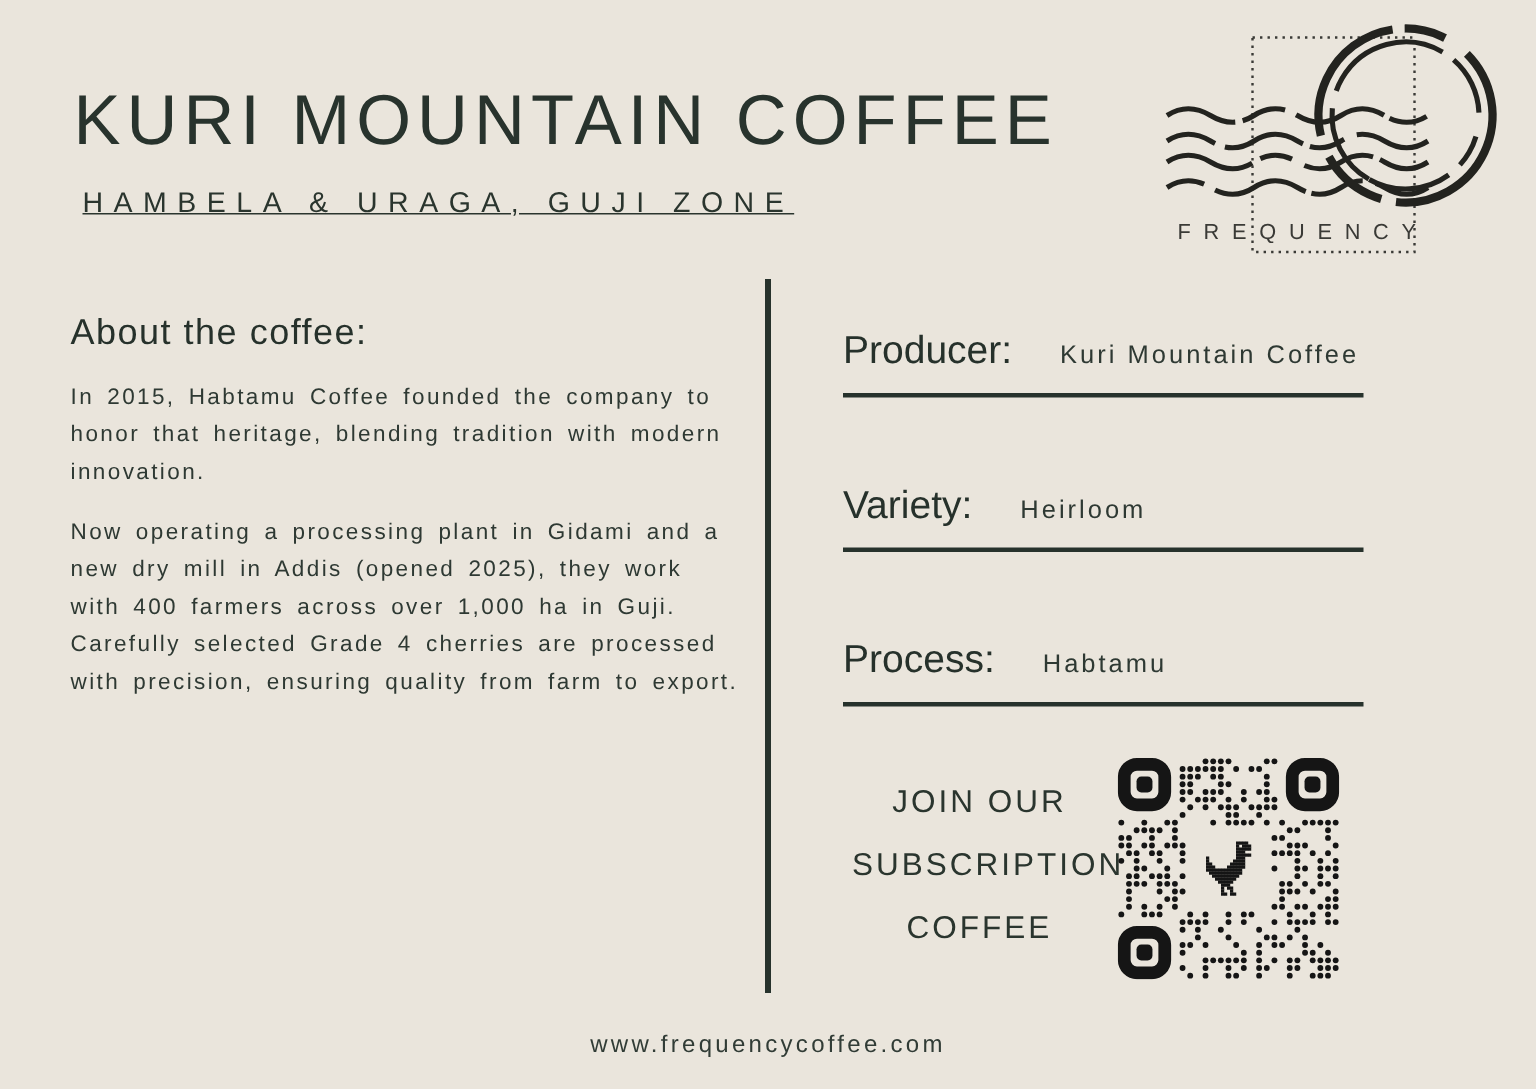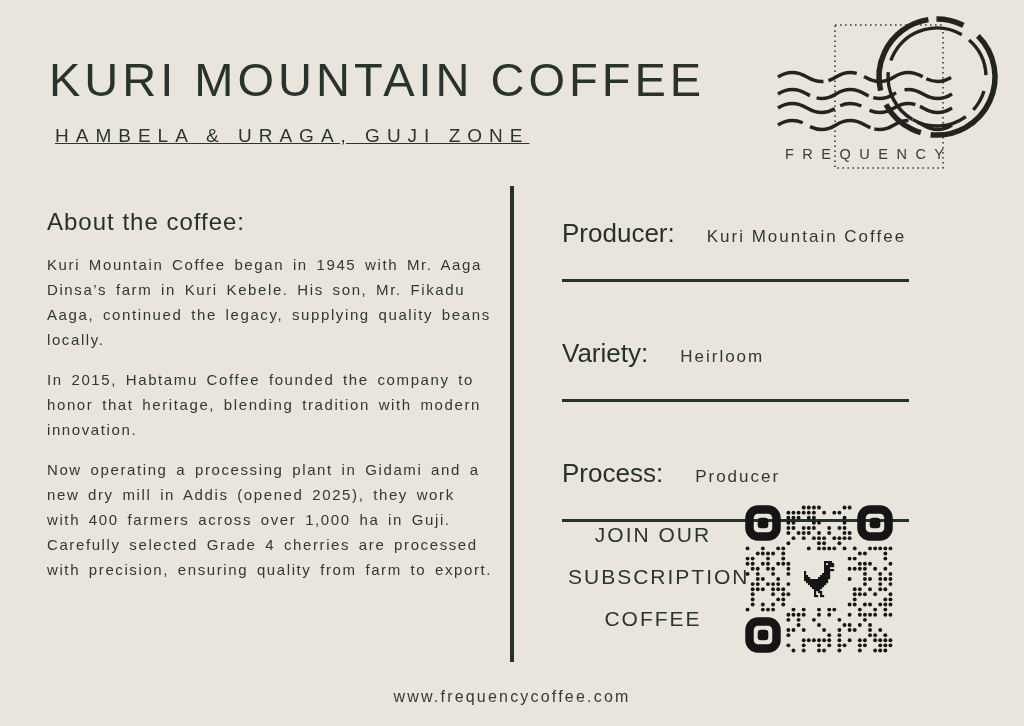--- a/index.html
+++ b/index.html
@@ -38,21 +38,21 @@
   
   .divider{
     position:absolute;left:510px;top:186px;width:4px;height:476px;
     background:#27322C;
   }
 
   
   .details{position:absolute;left:562px;top:218px;width:347px;}
   .field{
     display:flex;align-items:baseline;gap:32px;
-    padding-bottom:25px;border-bottom:3px solid #27322C;
+    padding-bottom:8px;border-bottom:3px solid #27322C;
     margin-bottom:56px;height:36px;
   }
   .field-label{font-size:26px;color:#26312B;white-space:nowrap;}
   .field-value{font-size:17px;letter-spacing:2px;color:#2E3933;white-space:nowrap;}
 
   
   .sub-text{
     position:absolute;left:568px;top:514px;width:170px;text-align:center;
   }
   .sub-line{
@@ -85,39 +85,38 @@
     </g>
     <g fill="none" stroke="#23231F">
       <circle cx="175" cy="71" r="58" stroke-width="5.5" stroke-dasharray="72 10 46 15 96 8 28 18" transform="rotate(25 175 71)"></circle>
       <circle cx="175" cy="71" r="49" stroke-width="3.4" stroke-dasharray="56 12 86 9 40 16 22 10" transform="rotate(120 175 71)"></circle>
     </g>
     <text x="23" y="153" font-size="14.5" letter-spacing="8.5" fill="#3A3A36" font-family="Liberation Sans, sans-serif">FREQUENCY</text>
   </svg>
 
   <div class="about">
     <h2 class="about-heading">About the coffee:</h2>
-    <p>Kuri Mountain Coffee began in 1945 with Mr. Aaga Dinsa’s farm in Kuri Kebele. His son, Mr. Fikadu Aaga, continued the legacy, supplying quality beans locally.</p>
     <p>In 2015, Habtamu Coffee founded the company to honor that heritage, blending tradition with modern innovation.</p>
     <p>Now operating a processing plant in Gidami and a new dry mill in Addis (opened 2025), they work with 400 farmers across over 1,000 ha in Guji. Carefully selected Grade 4 cherries are processed with precision, ensuring quality from farm to export.</p>
   </div>
 
   <div class="divider"></div>
 
   <div class="details">
     <div class="field">
       <span class="field-label">Producer:</span>
       <span class="field-value">Kuri Mountain Coffee</span>
     </div>
     <div class="field">
       <span class="field-label">Variety:</span>
       <span class="field-value">Heirloom</span>
     </div>
     <div class="field">
       <span class="field-label">Process:</span>
-      <span class="field-value">Producer</span>
+      <span class="field-value">Habtamu</span>
     </div>
   </div>
 
   <div class="sub-text">
     <div class="sub-line">JOIN OUR</div>
     <div class="sub-line">SUBSCRIPTION</div>
     <div class="sub-line">COFFEE</div>
   </div>
 
   <svg id="qr" class="qr" viewBox="0 0 148 148" fill="#151515" xmlns="http://www.w3.org/2000/svg">

